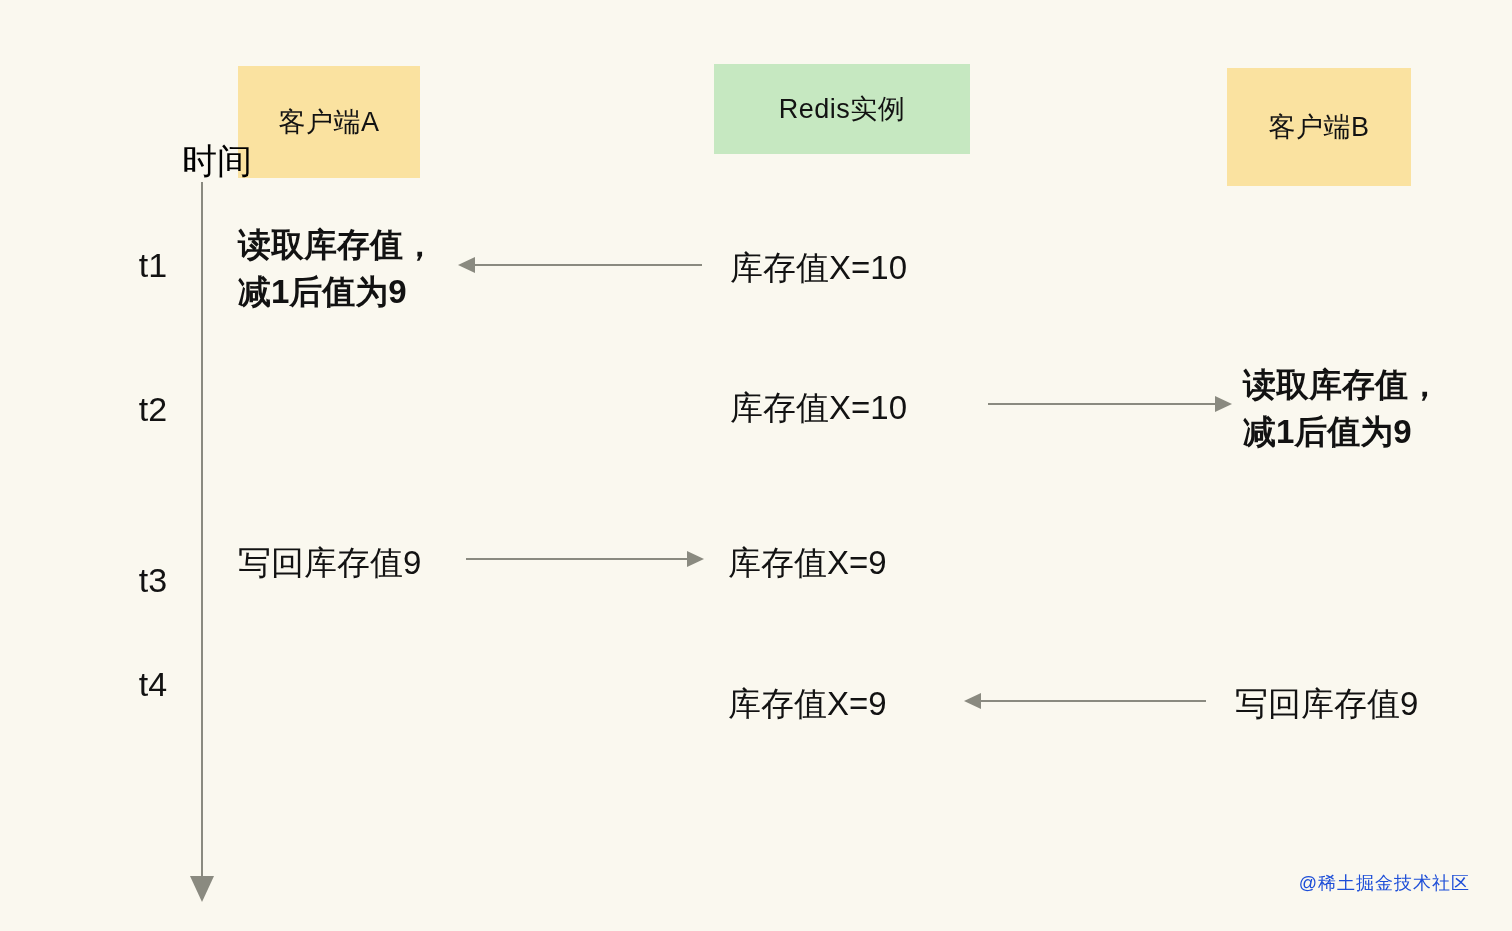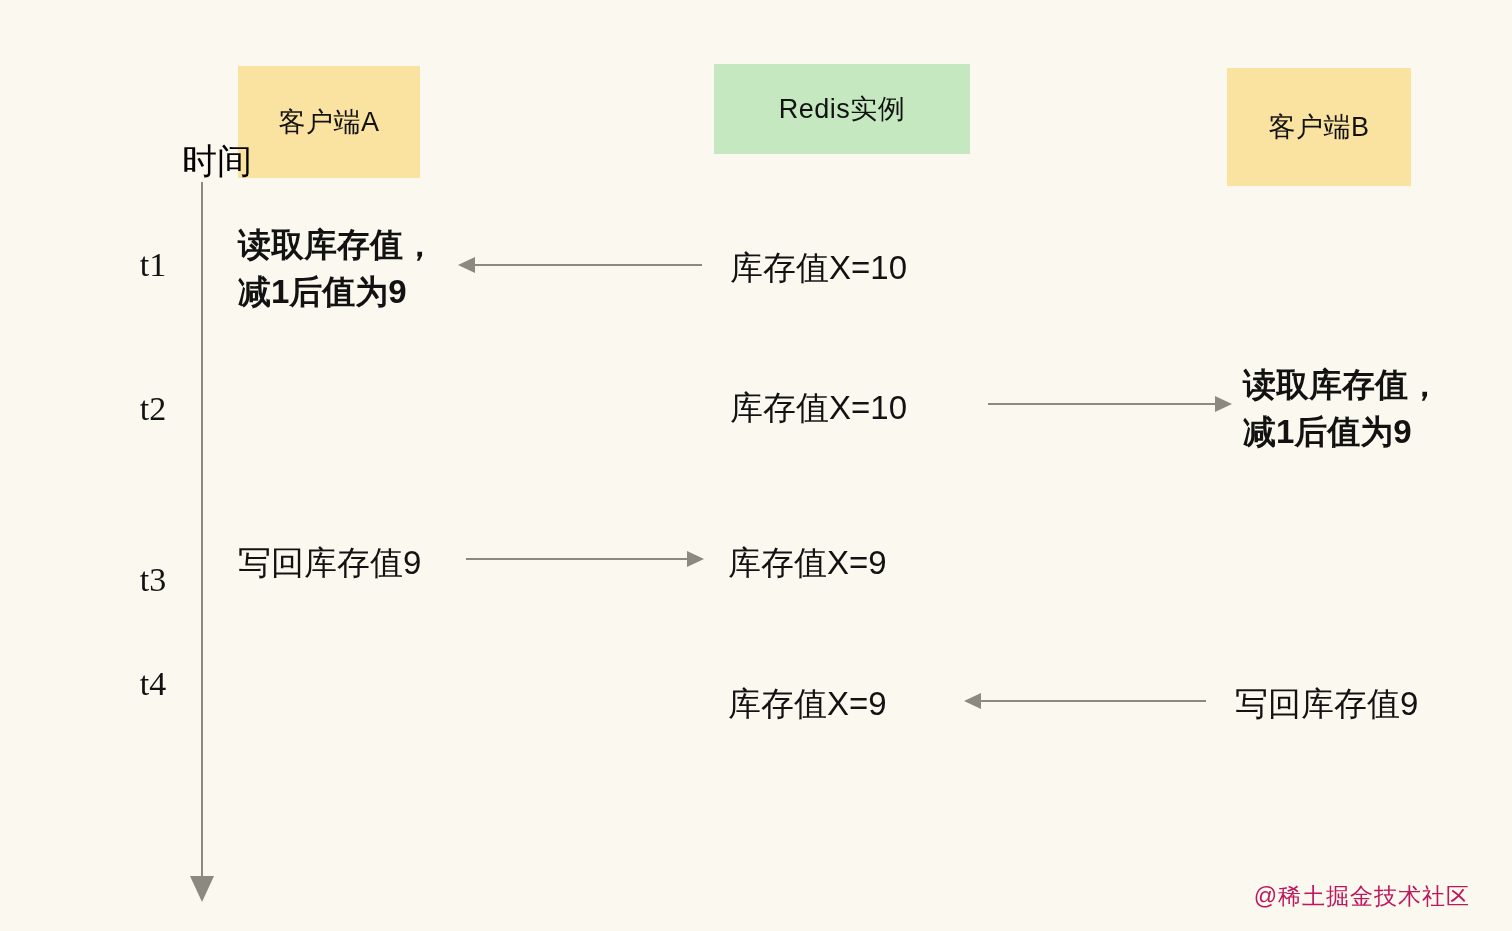--- a/index.html
+++ b/index.html
@@ -80,21 +80,20 @@
 
   
   .row-tick {
     position: absolute;
     left: 118px;
     width: 70px;
     text-align: center;
     font-size: 34px;
     line-height: 1;
     color: #121212;
-    font-family: Liberation Serif, serif;
   }
 
   
   .msg {
     position: absolute;
     font-size: 33px;
     line-height: 1.35;
     color: #121212;
     white-space: pre-line;
   }
@@ -128,23 +127,23 @@
     border-bottom: 8px solid transparent;
     border-right: 17px solid #8a8a80;
   }
   .arrow.right .shaft { left: 0; right: 14px; }
   .arrow.left  .shaft { left: 14px; right: 0; }
 
   
   #watermark {
     position: absolute;
     right: 42px;
-    bottom: 19px;
-    font-size: 23px;
-    color: #be185d;
+    bottom: 36px;
+    font-size: 18px;
+    color: #1d4ed8;
     letter-spacing: 1px;
     white-space: nowrap;
   }
 </style>
 </head>
 <body>
 
 <div id="canvas">
 
   <div class="lane-box" id="lane-client-a">

